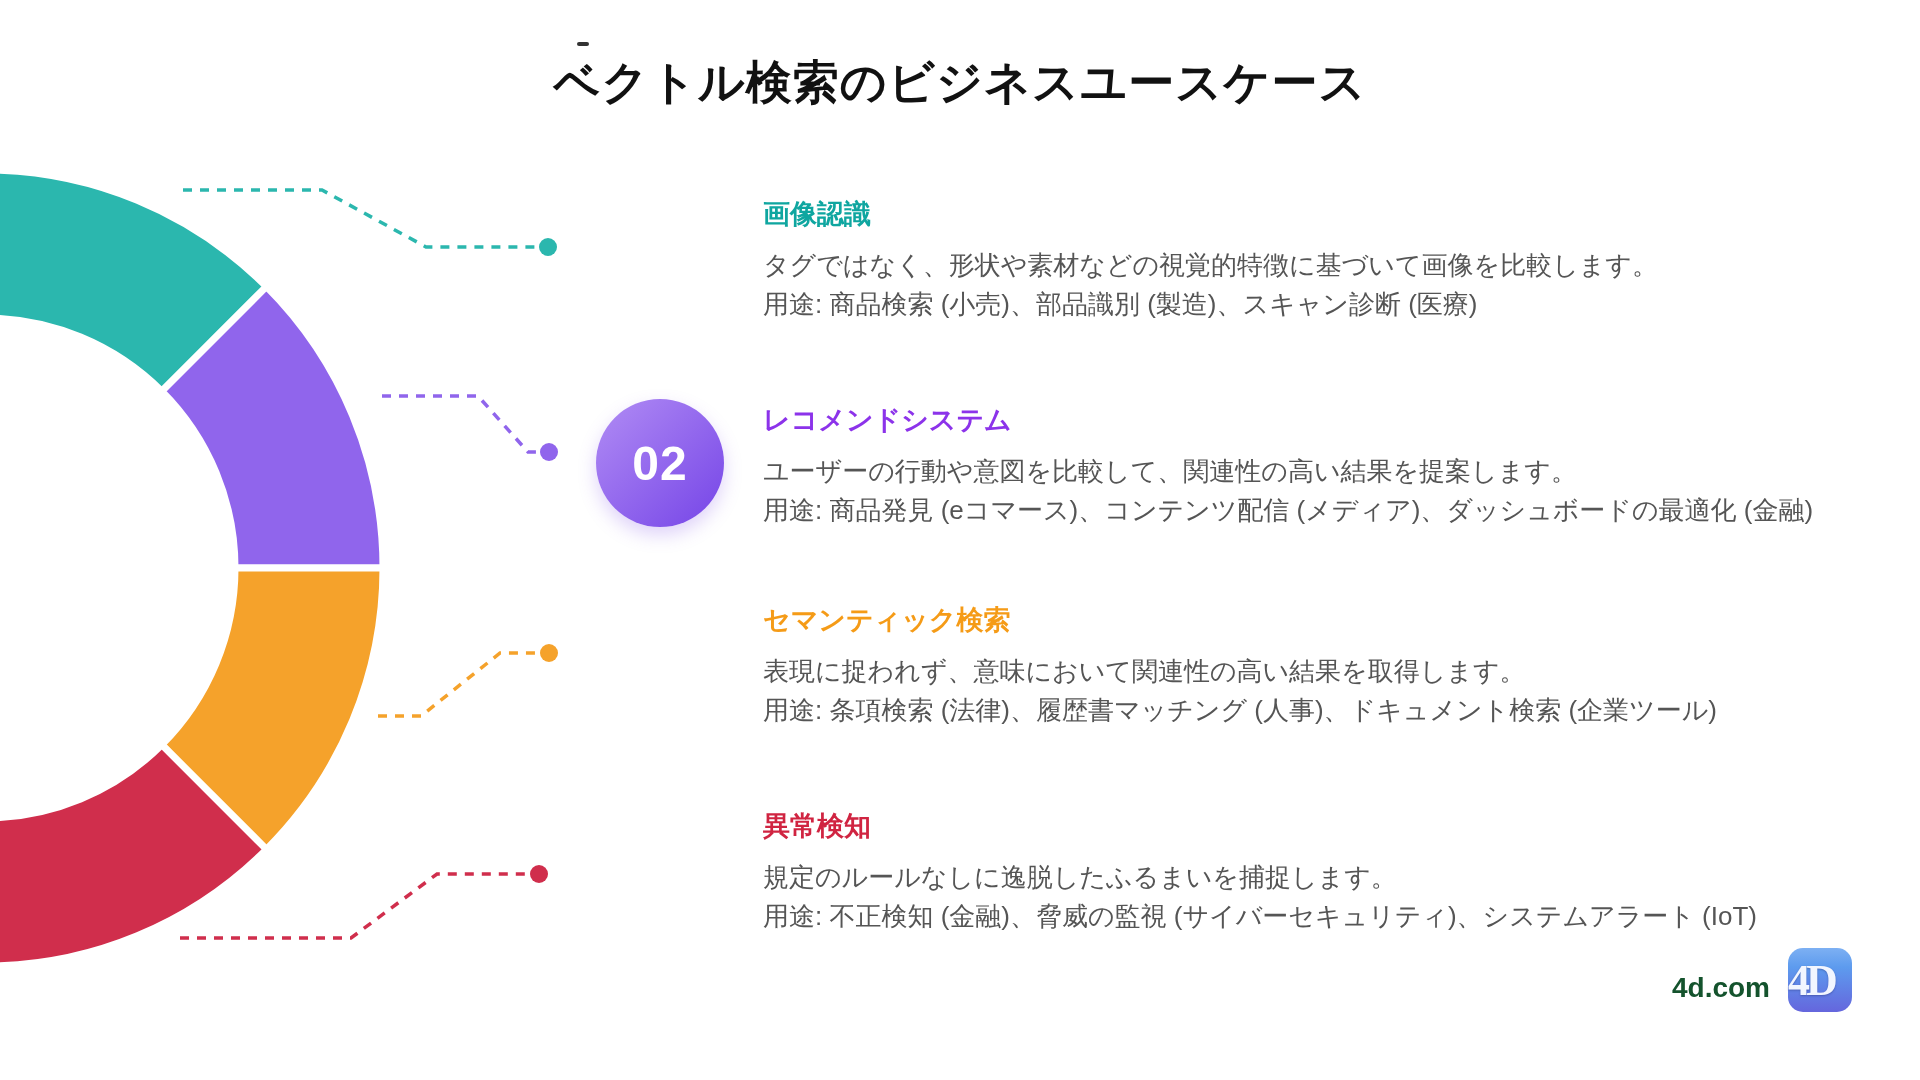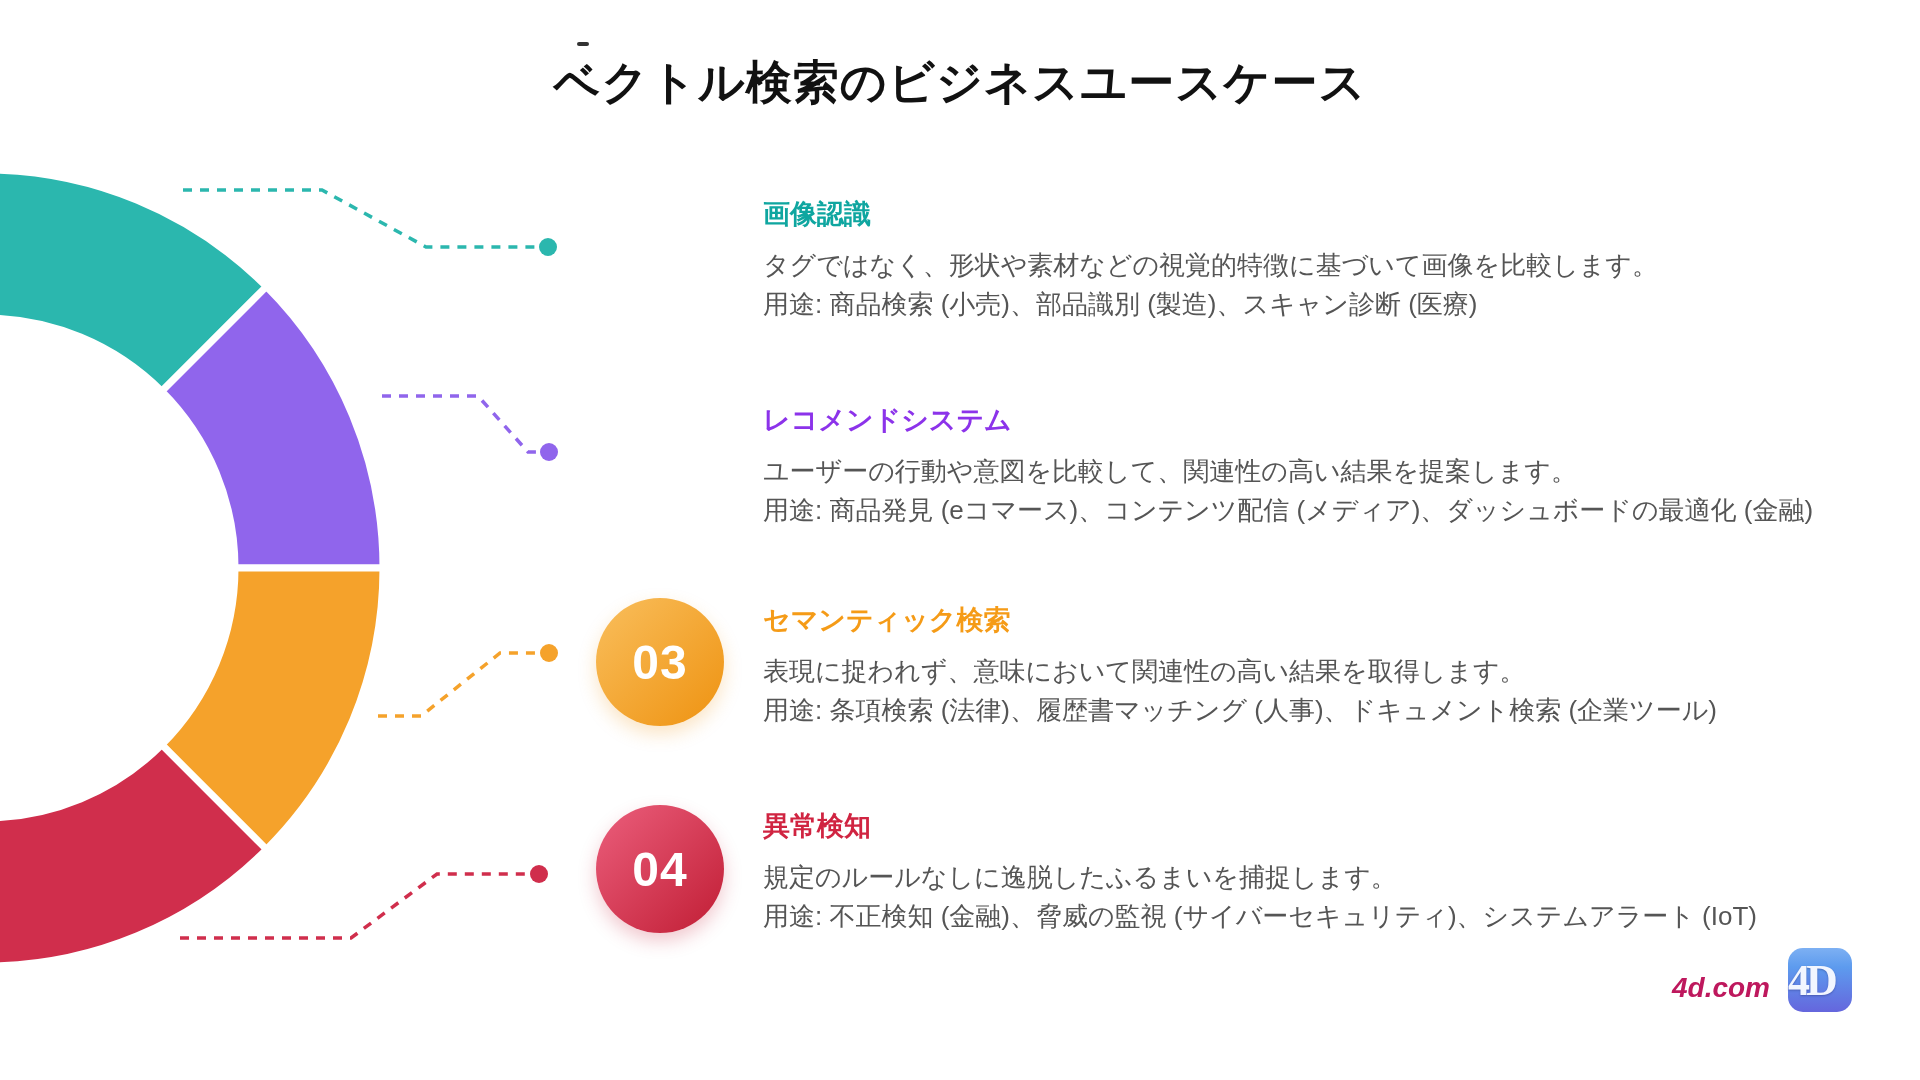--- a/index.html
+++ b/index.html
@@ -73,23 +73,22 @@
   .footer {
     position: absolute;
     right: 68px; top: 948px;
     display: flex;
     align-items: center;
     gap: 18px;
   }
   .footer-site {
     font-size: 28px;
     font-weight: 700;
-    color: #be185d;
+    color: #14532d;
     padding-top: 16px;
-    font-style: italic;
   }
   .footer-logo {
     width: 64px; height: 64px;
     border-radius: 15px;
     background: linear-gradient(180deg, #7db0f3 0%, #5d9bee 30%, #6566dd 100%);
     display: flex;
     align-items: center;
     justify-content: flex-start;
     font-family: "Liberation Serif", "DejaVu Serif", serif;
     font-size: 44px;
@@ -124,25 +123,22 @@
       <polyline points="180,938 351,938 437,874 527,874" stroke="#d02e4c"></polyline>
     </g>
     <g stroke="none">
       <circle cx="548" cy="247" r="9" fill="#2bb7ae"></circle>
       <circle cx="549" cy="452" r="9" fill="#9065ec"></circle>
       <circle cx="549" cy="653" r="9" fill="#f5a22b"></circle>
       <circle cx="539" cy="874" r="9" fill="#d02e4c"></circle>
     </g>
   </svg>
 
-  <div class="num-circle c3" style="left:596px; top:598px;">
-    <span>03</span>
-  </div>
-  <div class="num-circle c4" style="left:596px; top:805px;">
-    <span>04</span>
+  <div class="num-circle c2" style="left:596px; top:399px;">
+    <span>02</span>
   </div>
 
   <div class="item-text" style="top:196px;">
     <div class="item-heading h1">画像認識</div>
     <div class="item-line">タグではなく、形状や素材などの視覚的特徴に基づいて画像を比較します。</div>
     <div class="item-line">用途: 商品検索 (小売)、部品識別 (製造)、スキャン診断 (医療)</div>
   </div>
   <div class="item-text" style="top:402px;">
     <div class="item-heading h2">レコメンドシステム</div>
     <div class="item-line">ユーザーの行動や意図を比較して、関連性の高い結果を提案します。</div>

